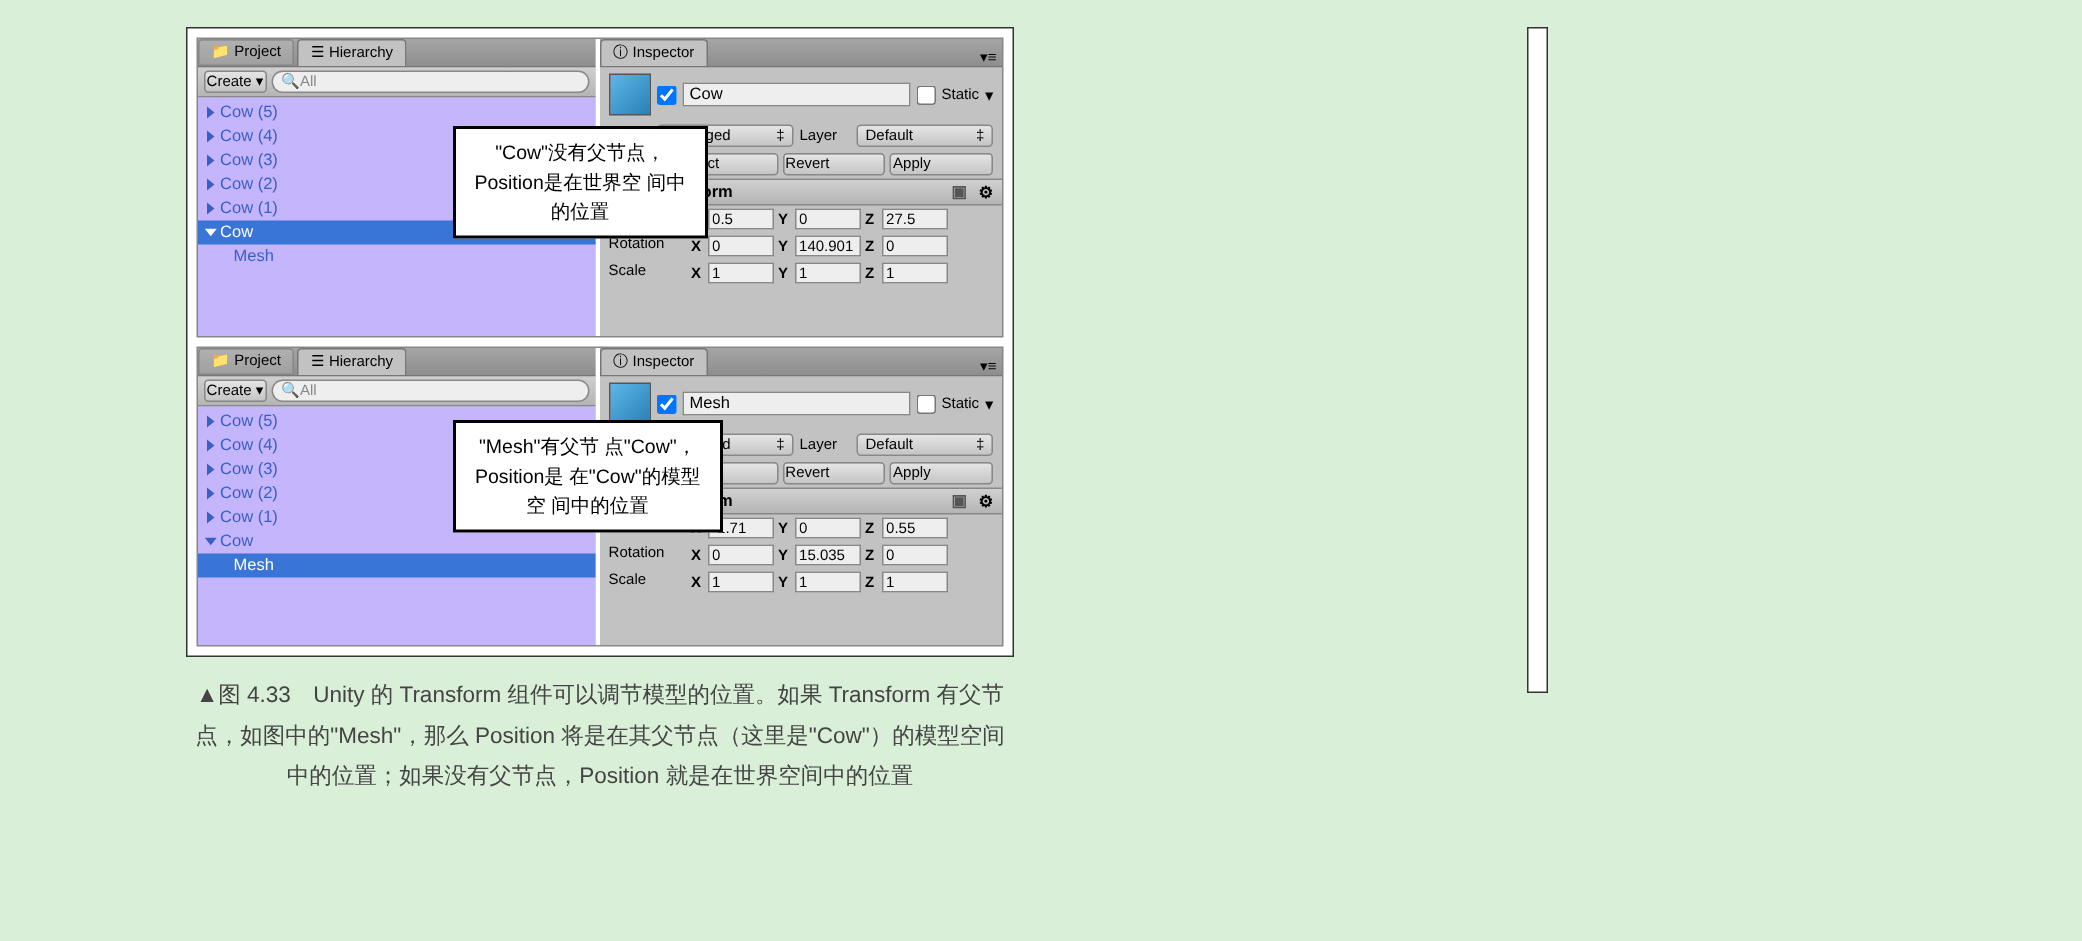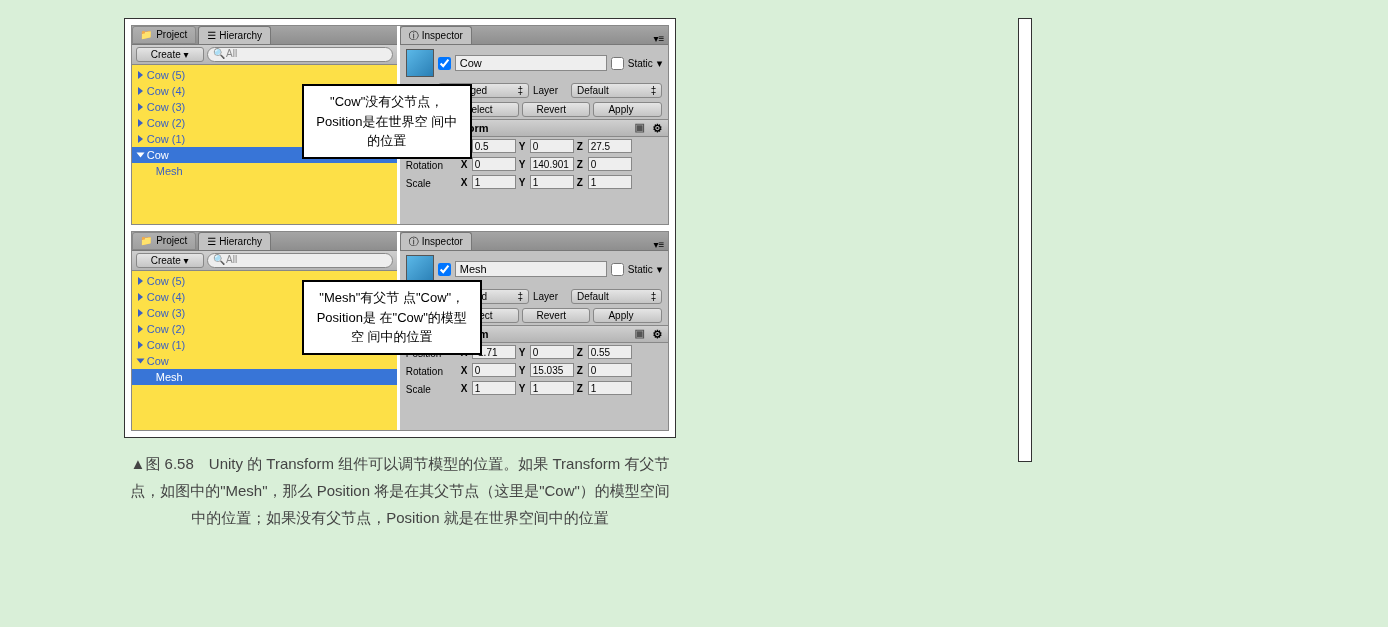--- a/index.html
+++ b/index.html
@@ -10,44 +10,44 @@
 .panel-frame{background:#fff;border:1px solid #333;padding:6px}
 .panel-stack{display:flex;flex-direction:column;gap:6px}
 .unity-row{display:flex;gap:3px;height:200px;border:1px solid #888}
 .hierarchy-col{width:265px;background:#c2c2c2;display:flex;flex-direction:column;font-size:11px;position:relative}
 .inspector-col{flex:1;background:#c2c2c2;display:flex;flex-direction:column;font-size:11px}
 .tabbar{display:flex;height:19px;background:linear-gradient(#a5a5a5,#8e8e8e);border-bottom:1px solid #777;align-items:flex-end}
 .tab{height:18px;padding:0 8px;line-height:18px;font-size:10px;border-radius:3px 3px 0 0;display:flex;align-items:center;gap:3px}
 .tab.active{background:#c2c2c2;border:1px solid #777;border-bottom:none}
 .tab.inactive{background:linear-gradient(#b0b0b0,#a0a0a0);border:1px solid #888;margin-right:2px}
 .toolbar{height:20px;background:linear-gradient(#cfcfcf,#b5b5b5);border-bottom:1px solid #888;display:flex;align-items:center;padding:0 4px;gap:3px}
-.btn{background:linear-gradient(#e5e5e5,#c5c5c5);border:1px solid #888;border-radius:3px;padding:1px 14px;font-size:10px;height:15px;line-height:12px}
+.btn{background:linear-gradient(#e5e5e5,#c5c5c5);border:1px solid #888;border-radius:3px;padding:1px 1px;font-size:10px;height:15px;line-height:12px}
 .search-box{flex:1;height:15px;background:#eee;border:1px solid #888;border-radius:8px;padding:0 6px;font-size:10px;color:#888}
-.tree{flex:1;background:#fde047;padding:2px 0;position:relative}
+.tree{flex:1;background:#c4b5fd;padding:2px 0;position:relative}
 .tree-item{height:16px;line-height:16px;padding-left:6px;color:#3a5fc4;font-size:11px;display:flex;align-items:center;gap:2px}
 .tree-item.sel{background:#3875d7;color:#fff}
 .tree-item.child{padding-left:24px}
 .tri{width:0;height:0;border-top:4px solid transparent;border-bottom:4px solid transparent;border-left:5px solid currentColor;display:inline-block;margin-right:2px}
 .tri.open{transform:rotate(90deg)}
 .callout{position:absolute;background:#fff;border:2px solid #000;padding:6px 10px;font-size:13px;line-height:1.5;text-align:center;z-index:5}
 .inspector-body{flex:1;background:#c2c2c2;display:flex;flex-direction:column}
 .obj-header{display:flex;align-items:center;padding:4px 6px;gap:4px}
 .cube-icon{width:28px;height:28px;background:linear-gradient(135deg,#5bb8e8,#2a7fb5);border:1px solid #555}
 .obj-name{flex:1;height:16px;background:#eee;border:1px solid #888;padding:0 4px;font-size:11px;line-height:14px}
 .chk{width:13px;height:13px}
 .static-lbl{font-size:10px}
 .row-line{display:flex;align-items:center;padding:2px 6px;gap:4px;font-size:10px}
 .dd{background:linear-gradient(#e5e5e5,#c5c5c5);border:1px solid #888;border-radius:3px;height:15px;padding:0 5px;font-size:10px;display:flex;align-items:center;justify-content:space-between;min-width:70px}
 .prefab-btns{display:flex;gap:3px;flex:1}
 .prefab-btns .btn{flex:1;}
 .comp-header{height:18px;background:linear-gradient(#d0d0d0,#b5b5b5);border-top:1px solid #888;border-bottom:1px solid #888;display:flex;align-items:center;padding:0 6px;gap:4px;font-size:11px;font-weight:bold}
 .comp-header .tri{color:#555}
 .axis-icon{width:14px;height:14px}
 .gear{margin-left:auto;width:14px;height:14px;color:#555}
-.xform-row{display:flex;align-items:flex-end;padding:2px 6px;gap:3px;font-size:10px}
+.xform-row{display:flex;align-items:flex-start;padding:2px 6px;gap:3px;font-size:10px}
 .xform-row .lbl{width:52px}
 .xf-field{display:flex;align-items:center;gap:1px}
 .xf-field .ax{font-weight:bold;width:10px}
 .xf-field input{width:44px;height:14px;background:#eee;border:1px solid #888;font-size:10px;padding:0 2px}
 .scene{background:#4a5a3a;height:430px;position:relative;overflow:hidden}
 .grid-line{position:absolute;background:rgba(255,255,255,0.08)}
 .caption{margin-top:12px;font-size:15px;line-height:1.8;color:#444;text-align:center;max-width:540px}
 .caption.r{max-width:480px}
 </style>
 </head>
@@ -326,21 +326,21 @@
         <span class="xf-field">
                 <span class="ax">Z</span>
                 <input value="1" style="">
               </span>
       </div>
   </div>
         </div>
 </div>
 
 </div>
-<p class="caption">▲图 6.58　Unity 的 Transform 组件可以调节模型的位置。如果 Transform 有父节点，如图中的"Mesh"，那么 Position 将是在其父节点（这里是"Cow"）的模型空间中的位置；如果没有父节点，Position 就是在世界空间中的位置</p>
+<p class="caption">▲图 4.33　Unity 的 Transform 组件可以调节模型的位置。如果 Transform 有父节点，如图中的"Mesh"，那么 Position 将是在其父节点（这里是"Cow"）的模型空间中的位置；如果没有父节点，Position 就是在世界空间中的位置</p>
 </div>
 
 <div class="figure fig-right">
 <div class="panel-frame">
 <div class="scene">
 
   <div class="grid-line" style="left:0;right:0;top:50%;height:1px"></div>
 
   <div class="grid-line" style="left:0;right:0;top:25%;height:1px"></div>
   <div class="grid-line" style="left:0;right:0;top:75%;height:1px"></div>

